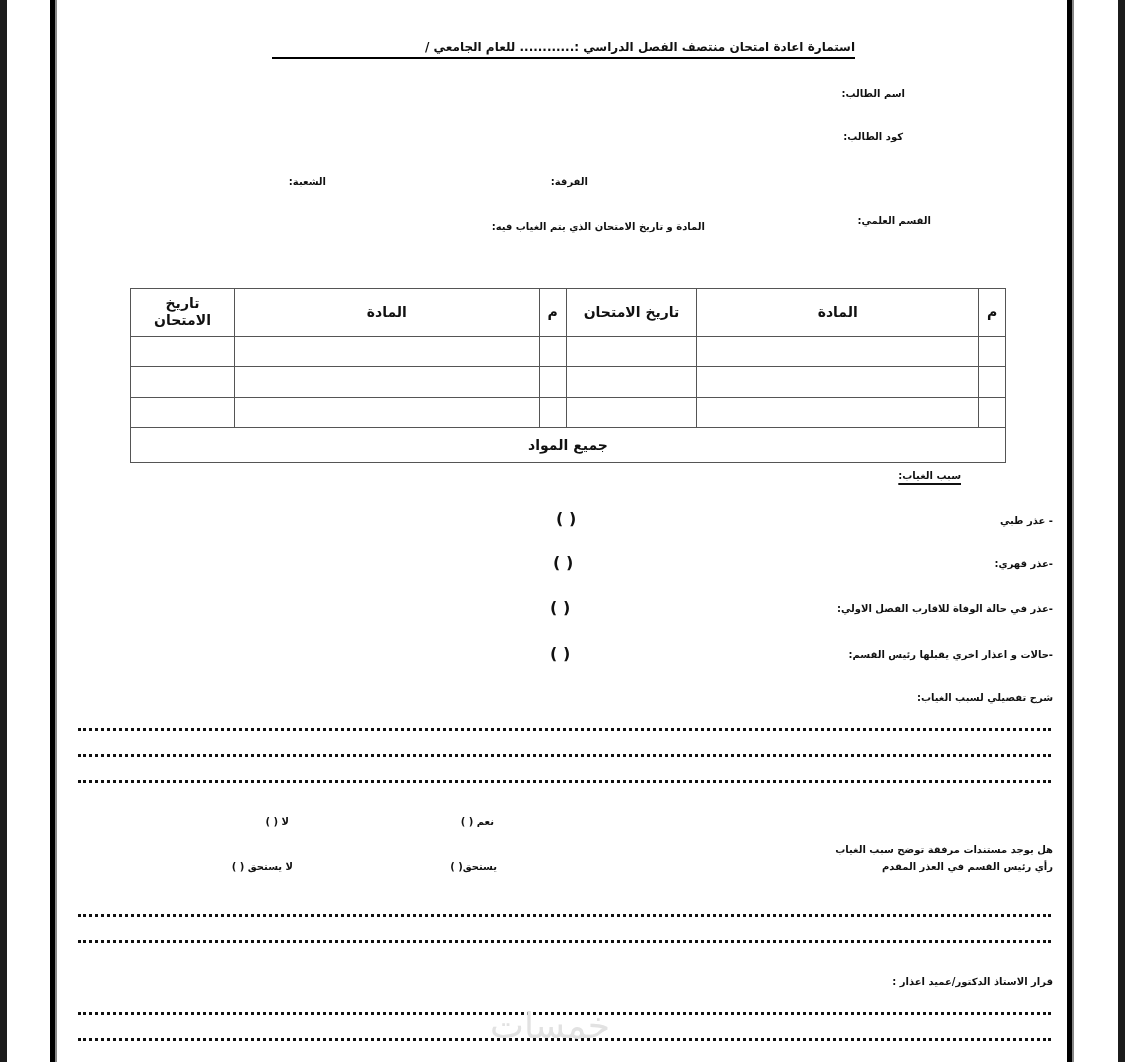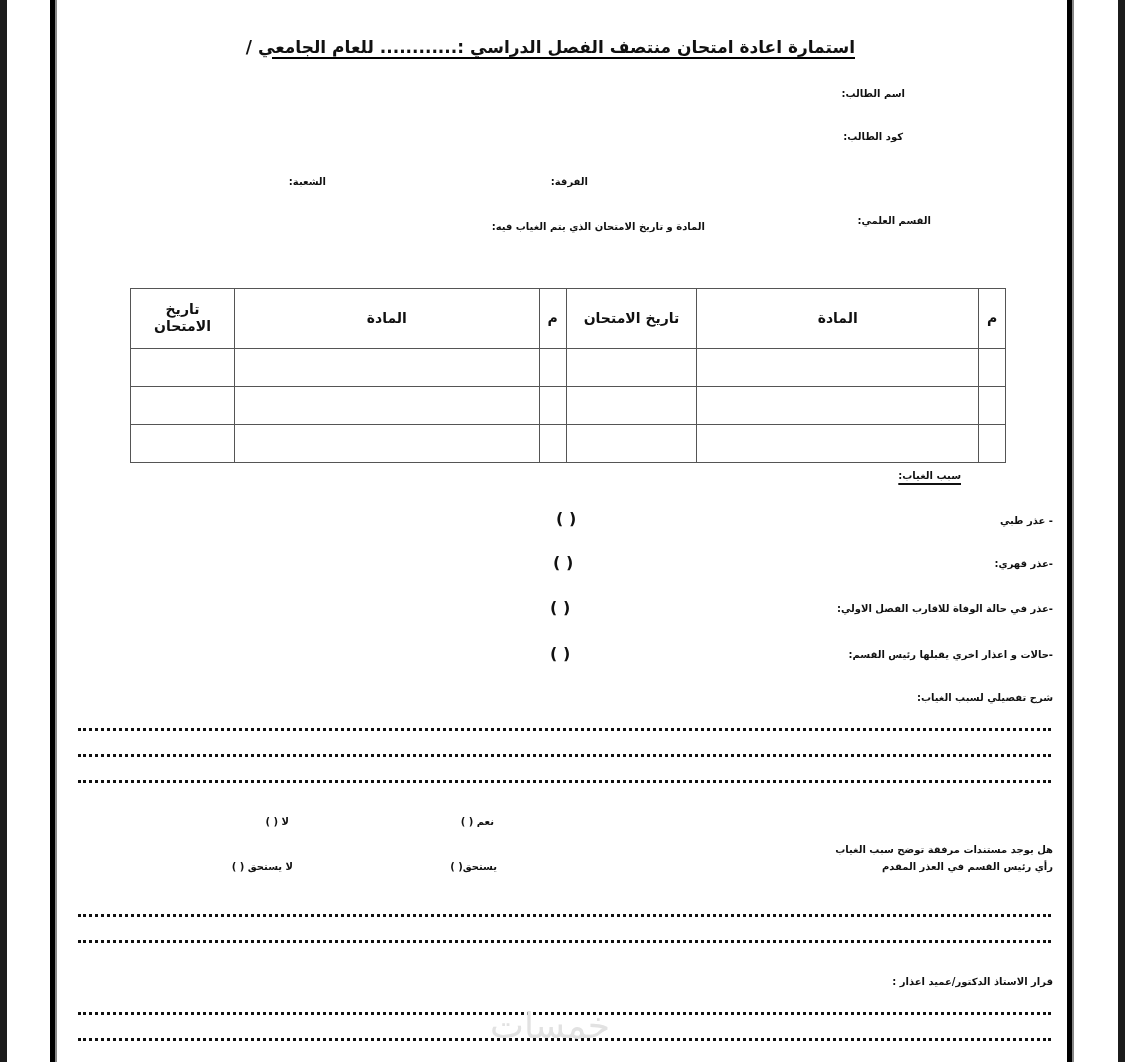--- a/index.html
+++ b/index.html
@@ -7,21 +7,21 @@
     width: 1125px; height: 1062px; overflow: hidden; position: relative;
     background: #ffffff;
     font-family: "DejaVu Sans", sans-serif;
     color: #111;
   }
   .strip-left { position: absolute; left: 0; top: 0; width: 7px; height: 1062px; background: #1c1c1c; }
   .strip-right { position: absolute; left: 1118px; top: 0; width: 7px; height: 1062px; background: #1c1c1c; }
   .border-left { position: absolute; left: 50px; top: 0; width: 5px; height: 1062px; background: #000; border-right: 2px solid #888; }
   .border-right { position: absolute; left: 1067px; top: 0; width: 5px; height: 1062px; background: #000; border-right: 2px solid #888; }
   .t { position: absolute; white-space: nowrap; font-weight: bold; font-size: 10px; direction: rtl; line-height: 20px; }
-  .title { font-size: 17px; }
+  .title { font-size: 12px; }
   .title-line { position: absolute; left: 272px; top: 57px; width: 583px; height: 2px; background: #000; }
   .u { text-decoration: underline; text-decoration-thickness: 2px; text-underline-offset: 4px; }
   table.grid {
     position: absolute; left: 130px; top: 288px; width: 876px; height: 175px;
     border-collapse: collapse; direction: rtl;
     font-size: 14px; font-weight: bold;
   }
   table.grid td { border: 1.5px solid #555; text-align: center; padding: 0; }
   table.grid tr.head td { height: 46px; }
   table.grid tr.row td { height: 29px; }
@@ -89,20 +89,23 @@
     <td></td>
   </tr>
   <tr class="row">
     <td></td>
     <td></td>
     <td></td>
     <td></td>
     <td></td>
     <td></td>
   </tr>
+  <tr class="all">
+    <td colspan="6">جميع المواد</td>
+  </tr>
 </tbody>
   </table>
 
 <div class="t u" style="right:164px; top:466px;">سبب الغياب:</div>
 
 <div class="t" style="right:72px; top:511px;">- عذر طبي</div>
 <div class="paren" style="left:556px; top:509px;">(     )</div>
 
 <div class="t" style="right:72px; top:554px;">-عذر قهري:</div>
 <div class="paren" style="left:553px; top:553px;">(     )</div>

